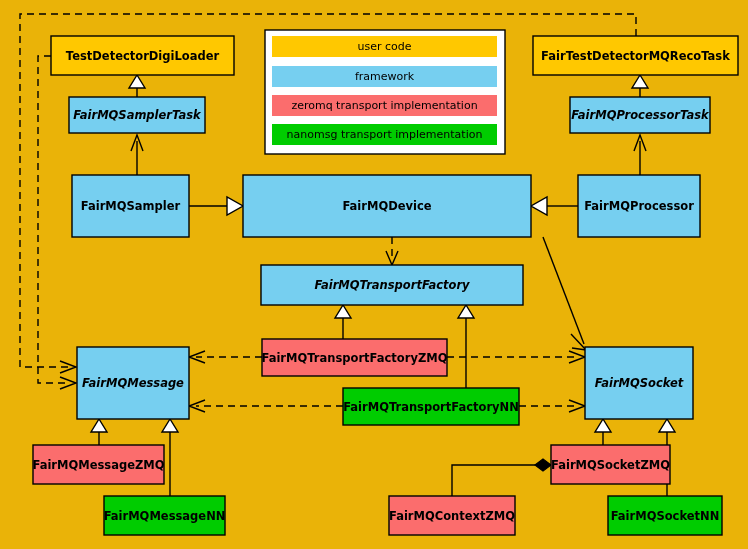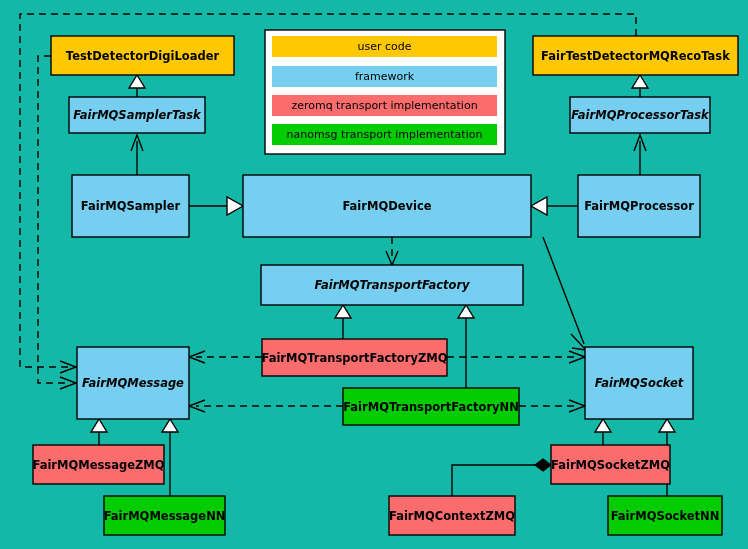--- a/index.html
+++ b/index.html
@@ -4,21 +4,21 @@
 <style>
   html, body {
     margin: 0;
     padding: 0;
     background: #ffffff;
   }
   #diagram-root {
     position: relative;
     width: 748px;
     height: 549px;
-    background: #14b8a6;
+    background: #eab308;
     font-family: "DejaVu Sans", sans-serif;
     overflow: hidden;
   }
   svg#uml-canvas {
     position: absolute;
     top: 0;
     left: 0;
     width: 748px;
     height: 549px;
   }

